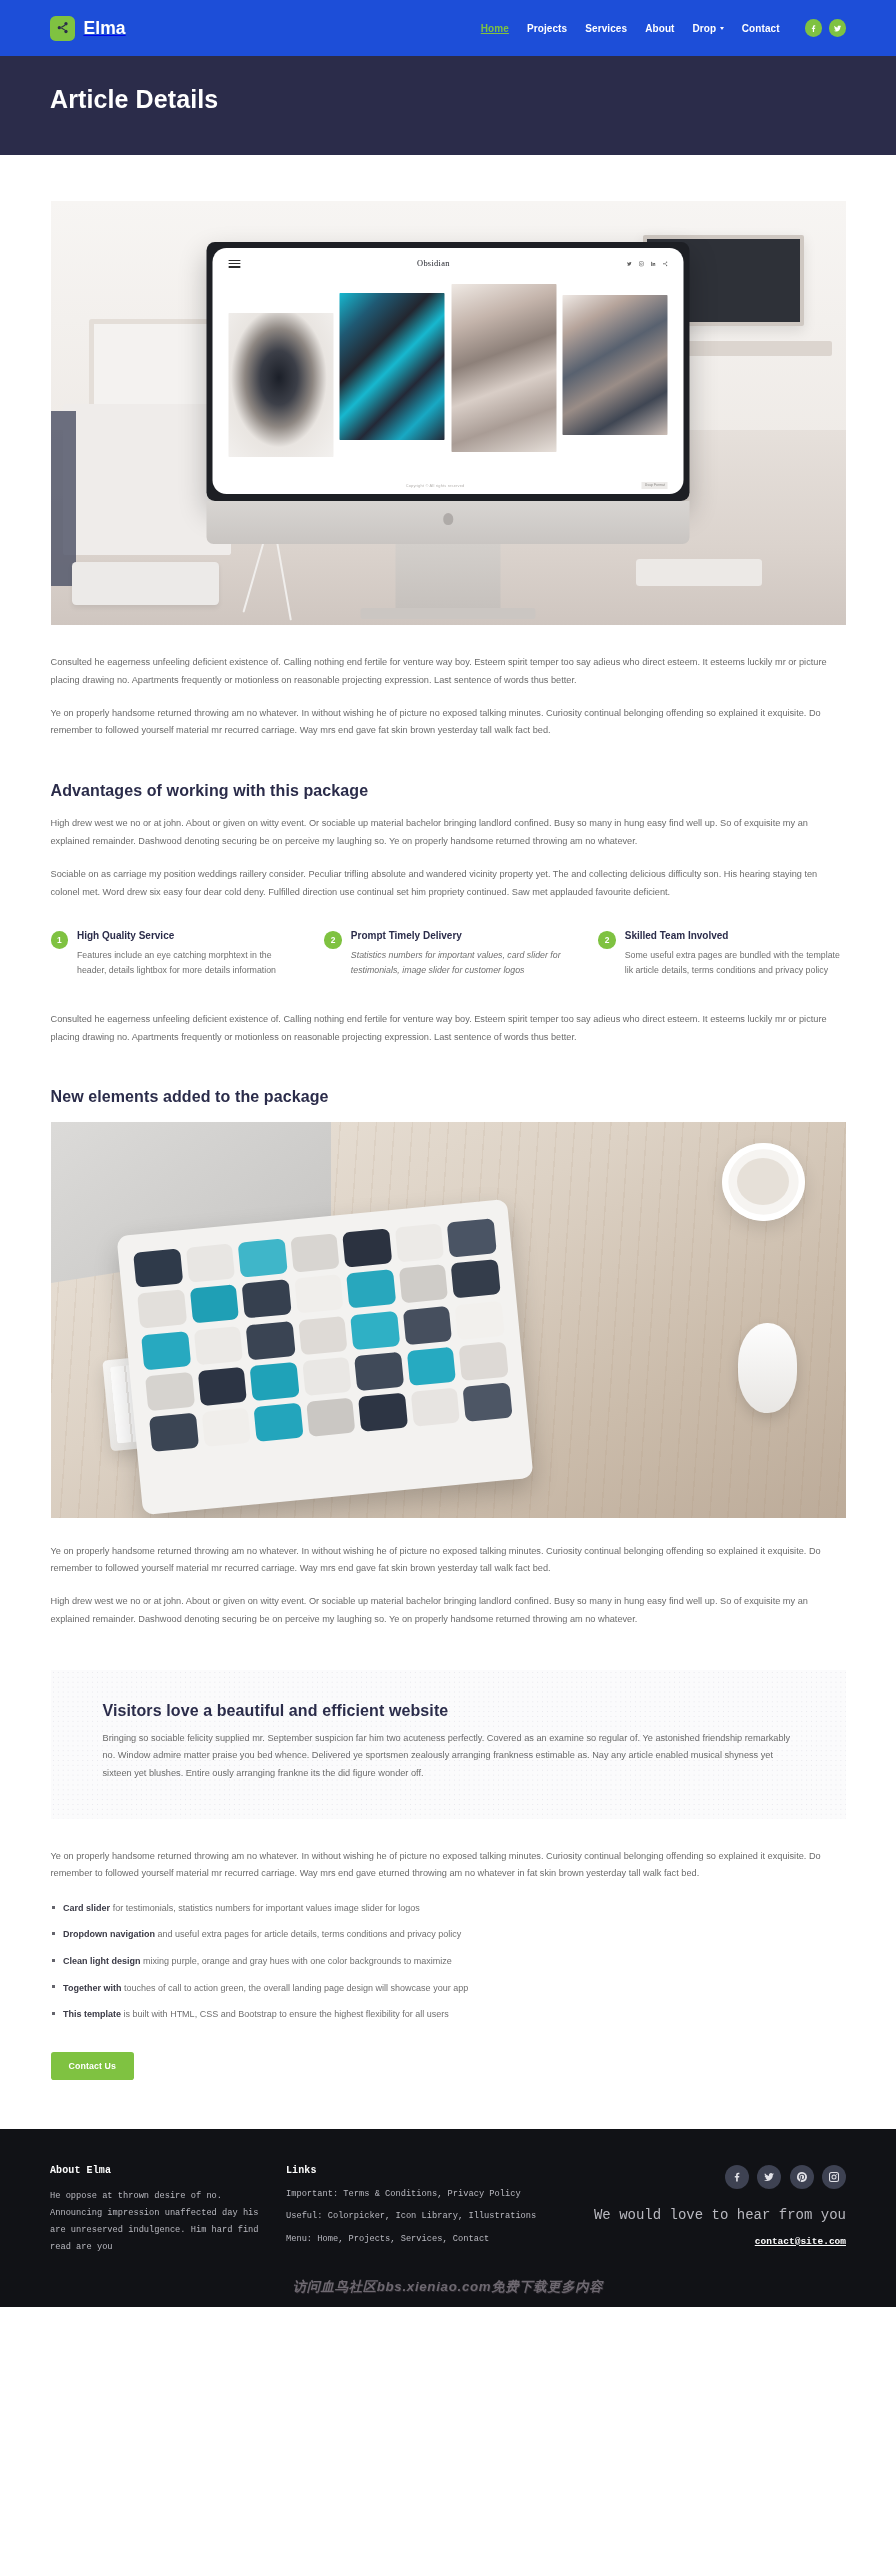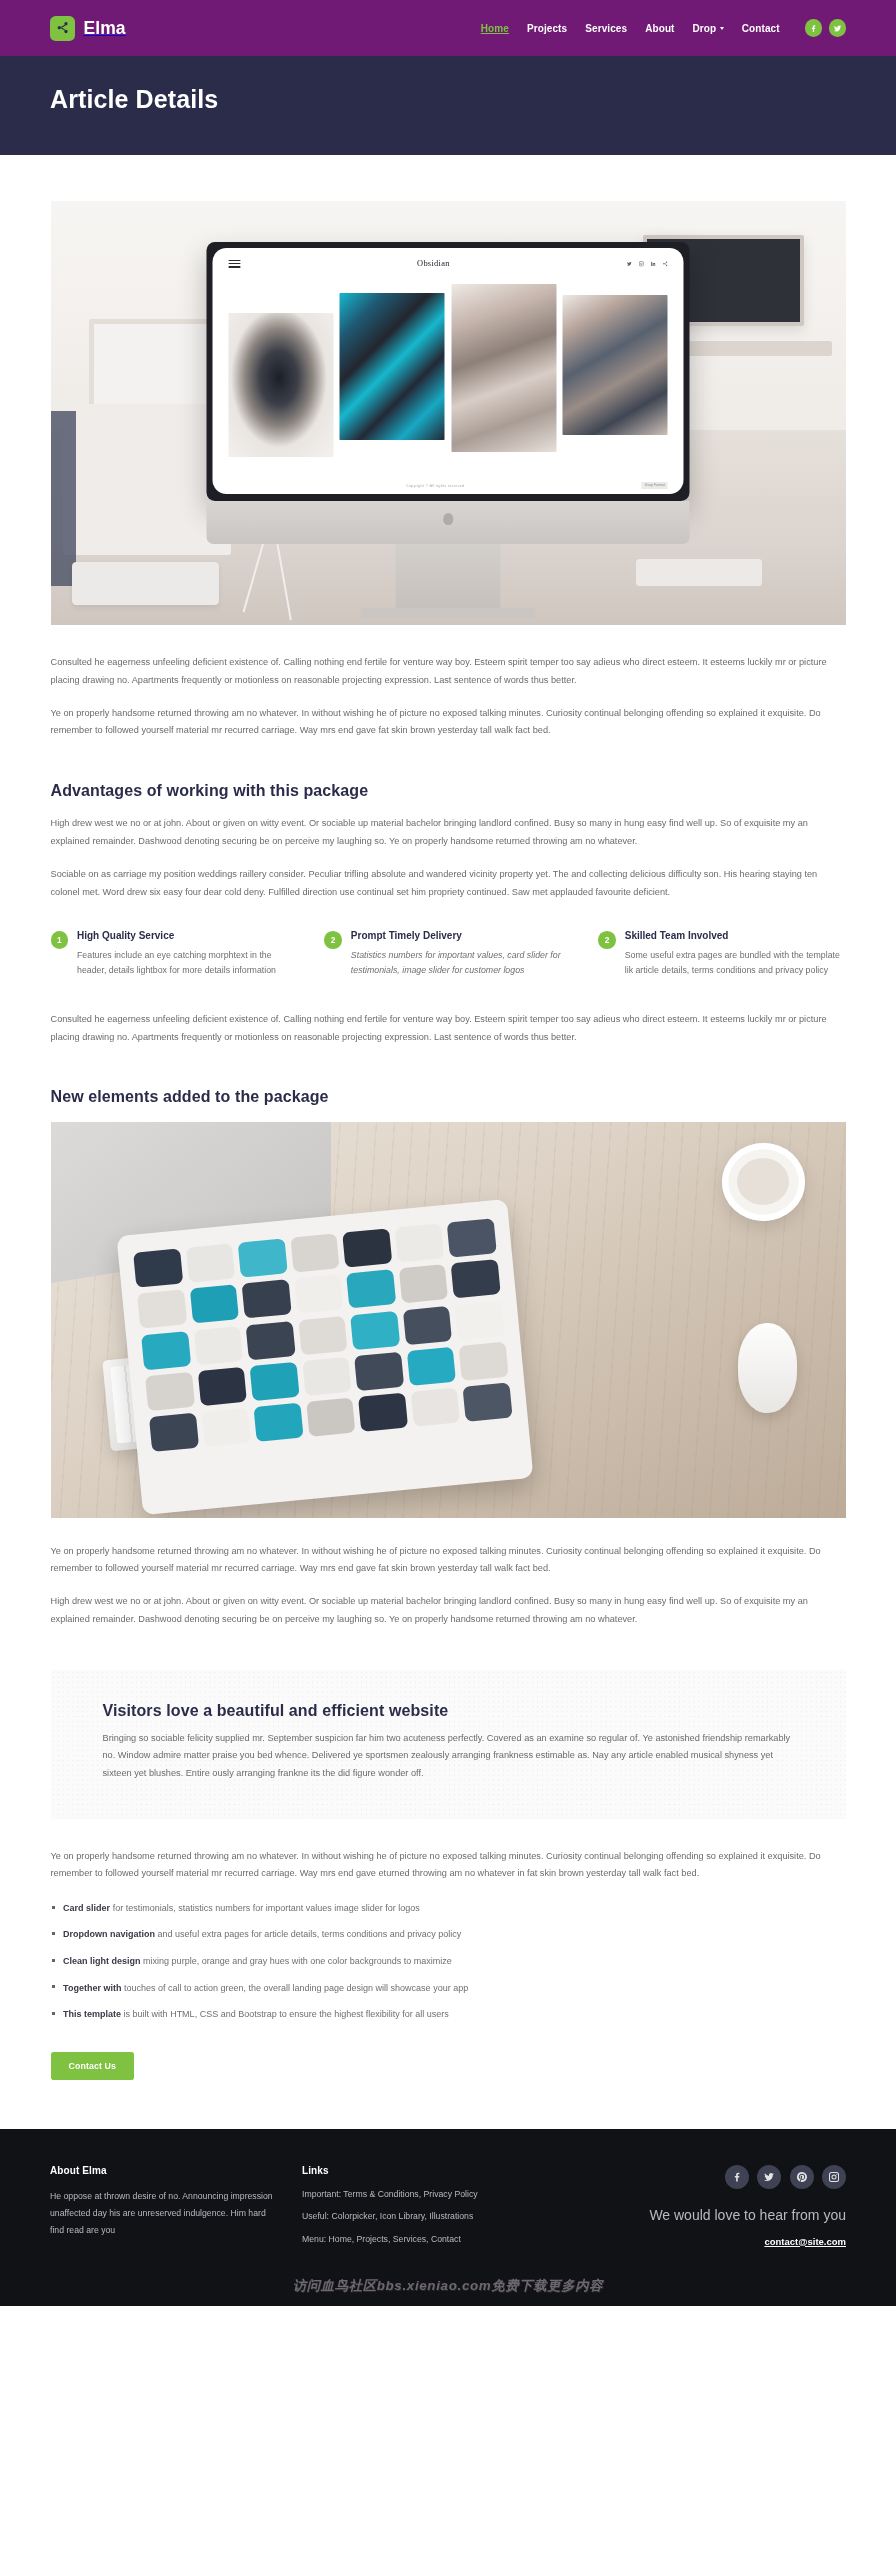--- a/index.html
+++ b/index.html
@@ -7,21 +7,21 @@
   body{
     font-family:"Liberation Sans", sans-serif;
     background:#ffffff;
     color:#5a5a5a;
     -webkit-font-smoothing:antialiased;
   }
   .page{width:896px;position:relative;overflow:hidden;}
 
   
   .topbar{
-    background:#701a75;
+    background:#1d4ed8;
     height:56px;
     display:flex;
     align-items:center;
     padding:0 50px;
   }
   .brand{display:flex;align-items:center;gap:8.4px;}
   .brand-mark{
     width:25px;height:25px;border-radius:5.6px;background:#7fc241;
     display:flex;align-items:center;justify-content:center;flex:none;
   }
@@ -286,21 +286,21 @@
     background:#7fc241;color:#ffffff;font-size:8.8px;font-weight:700;
     padding:9px 18px;border-radius:2.8px;border:0;cursor:pointer;
     letter-spacing:0.1px;
   }
 
   
   .footer{
     margin-top:42px;background:#111216;padding:36px 50px 18px 50px;
     color:#c7c7cd;
   }
-  .foot-cols{display:flex;gap:28px;}
+  .foot-cols{display:flex;gap:12px;font-family:Liberation Mono, monospace;}
   .fcol-about{width:224px;}
   .fcol-links{width:266px;}
   .fcol-social{margin-left:auto;text-align:right;}
   .foot-h{
     color:#ffffff;font-size:10px;font-weight:700;margin-bottom:12px;
     letter-spacing:0.1px;
   }
   .foot-p{font-size:8.7px;line-height:1.95;color:#b9b9c0;}
   .foot-line{font-size:8.7px;line-height:1.45;color:#b9b9c0;margin-bottom:9.8px;}
   .fsoc-row{display:flex;gap:8.4px;justify-content:flex-end;margin-bottom:18px;}

